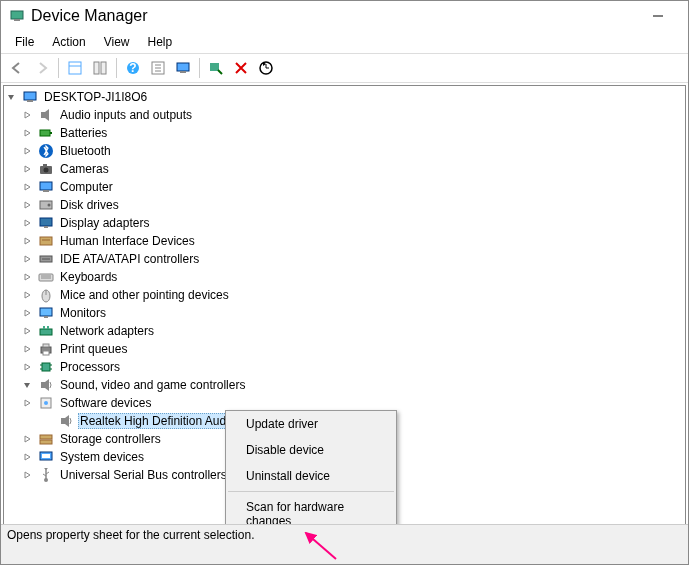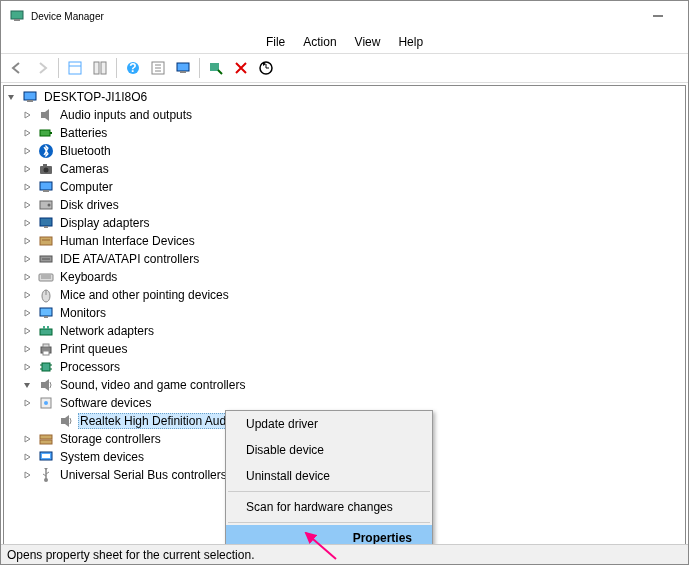--- a/index.html
+++ b/index.html
@@ -1,25 +1,25 @@
 <!DOCTYPE html>
 <html><head>
 <meta charset="utf-8">
 <style>
 * { margin: 0; padding: 0; box-sizing: border-box; font-family: "Segoe UI", Tahoma, sans-serif; font-size: 12px; }
 body { background: #fff; width: 689px; height: 565px; border: 1px solid #888; position: relative; overflow: hidden; }
 
 
 .titlebar { display: flex; align-items: center; height: 30px; padding: 0 8px; }
 .titlebar .title-icon { width: 16px; height: 16px; margin-right: 6px; }
-.titlebar .title-text { flex: 1; font-size: 10px; }
+.titlebar .title-text { flex: 1; font-size: 16px; }
 .titlebar .win-btn { width: 45px; height: 30px; display: flex; align-items: center; justify-content: center; }
 
 
-.menubar { display: flex; padding: 2px 6px; gap: 2px; justify-content: center; }
+.menubar { display: flex; padding: 2px 6px; gap: 2px; }
 .menubar .menu-item { padding: 2px 8px; cursor: default; }
 
 
 .toolbar { display: flex; align-items: center; padding: 2px 4px; border-top: 1px solid #ddd; border-bottom: 1px solid #ddd; height: 30px; gap: 1px; }
 .toolbar .tb-btn { width: 24px; height: 24px; display: flex; align-items: center; justify-content: center; border: 1px solid transparent; }
 .toolbar .tb-sep { width: 1px; height: 20px; background: #ccc; margin: 0 3px; }
 
 
 .tree-wrap { border: 1px solid #888; margin: 2px; height: 464px; overflow: auto; background: #fff; }
 .tree { padding: 2px 0; }
@@ -27,27 +27,27 @@
 .tree-row .expander { width: 16px; text-align: center; color: #666; font-size: 10px; user-select: none; }
 .tree-row .expander.empty { visibility: hidden; }
 .tree-row .node-icon { width: 16px; height: 16px; margin-right: 4px; display: flex; align-items: center; justify-content: center; }
 .tree-row .node-label { padding: 1px 2px; }
 .tree-row.selected .node-label { background: #cce8ff; border: 1px dotted #6aa3cc; padding: 0 1px; }
 .indent-0 { padding-left: 2px; }
 .indent-1 { padding-left: 18px; }
 .indent-2 { padding-left: 38px; }
 
 
-.context-menu { position: absolute; left: 224px; top: 409px; width: 208px; background: #f0f0f0; border: 1px solid #999; box-shadow: 2px 2px 4px rgba(0,0,0,0.3); }
+.context-menu { position: absolute; left: 224px; top: 409px; width: 172px; background: #f0f0f0; border: 1px solid #999; box-shadow: 2px 2px 4px rgba(0,0,0,0.3); }
 .context-menu .cm-item { padding: 6px 20px; cursor: default; }
 .context-menu .cm-item.highlighted { background: #91c9f7; font-weight: bold; text-align: right; }
 .context-menu .cm-sep { height: 1px; background: #ccc; margin: 2px 2px; }
 
 
-.statusbar { border-top: 1px solid #ccc; padding: 3px 6px; font-size: 11px; height: 20px; position: absolute; bottom: 0; left: 0; right: 0; background: #f0f0f0; }
+.statusbar { border-top: 1px solid #ccc; padding: 3px 6px; font-size: 11px; height: 40px; position: absolute; bottom: 0; left: 0; right: 0; background: #f0f0f0; }
 
 
 .arrow-annotation { position: absolute; left: 300px; top: 530px; pointer-events: none; }
 .arrow-annotation svg { overflow: visible; }
 
 
 svg { display: block; }
 </style>
 </head>
 <body>

